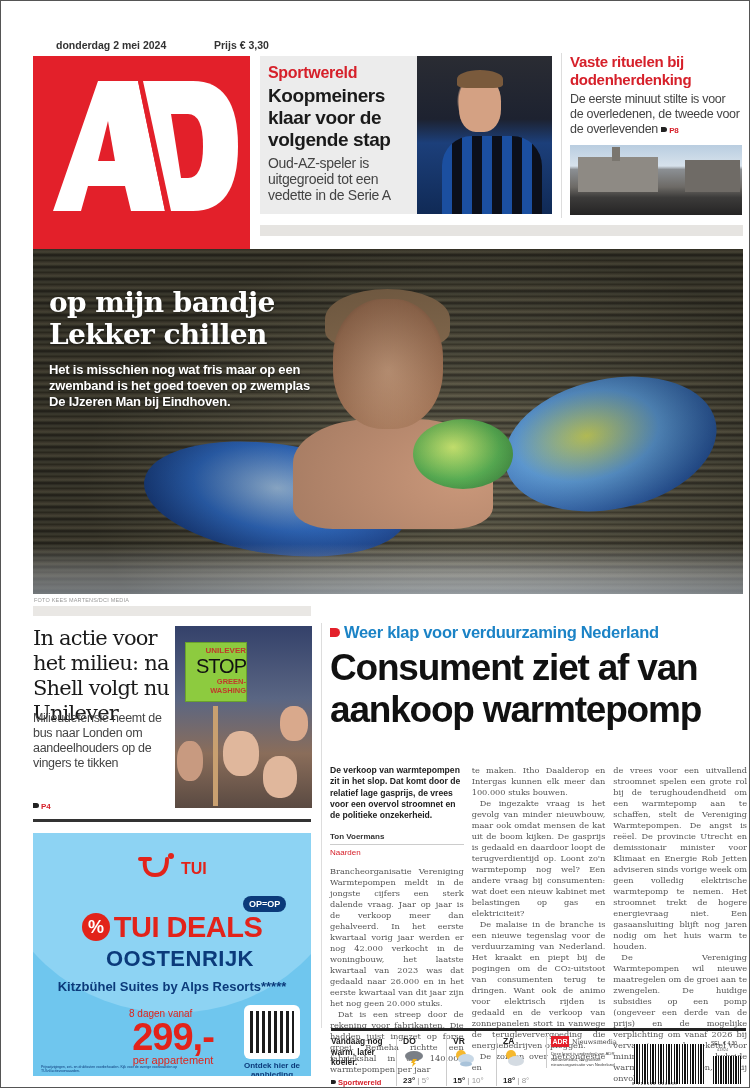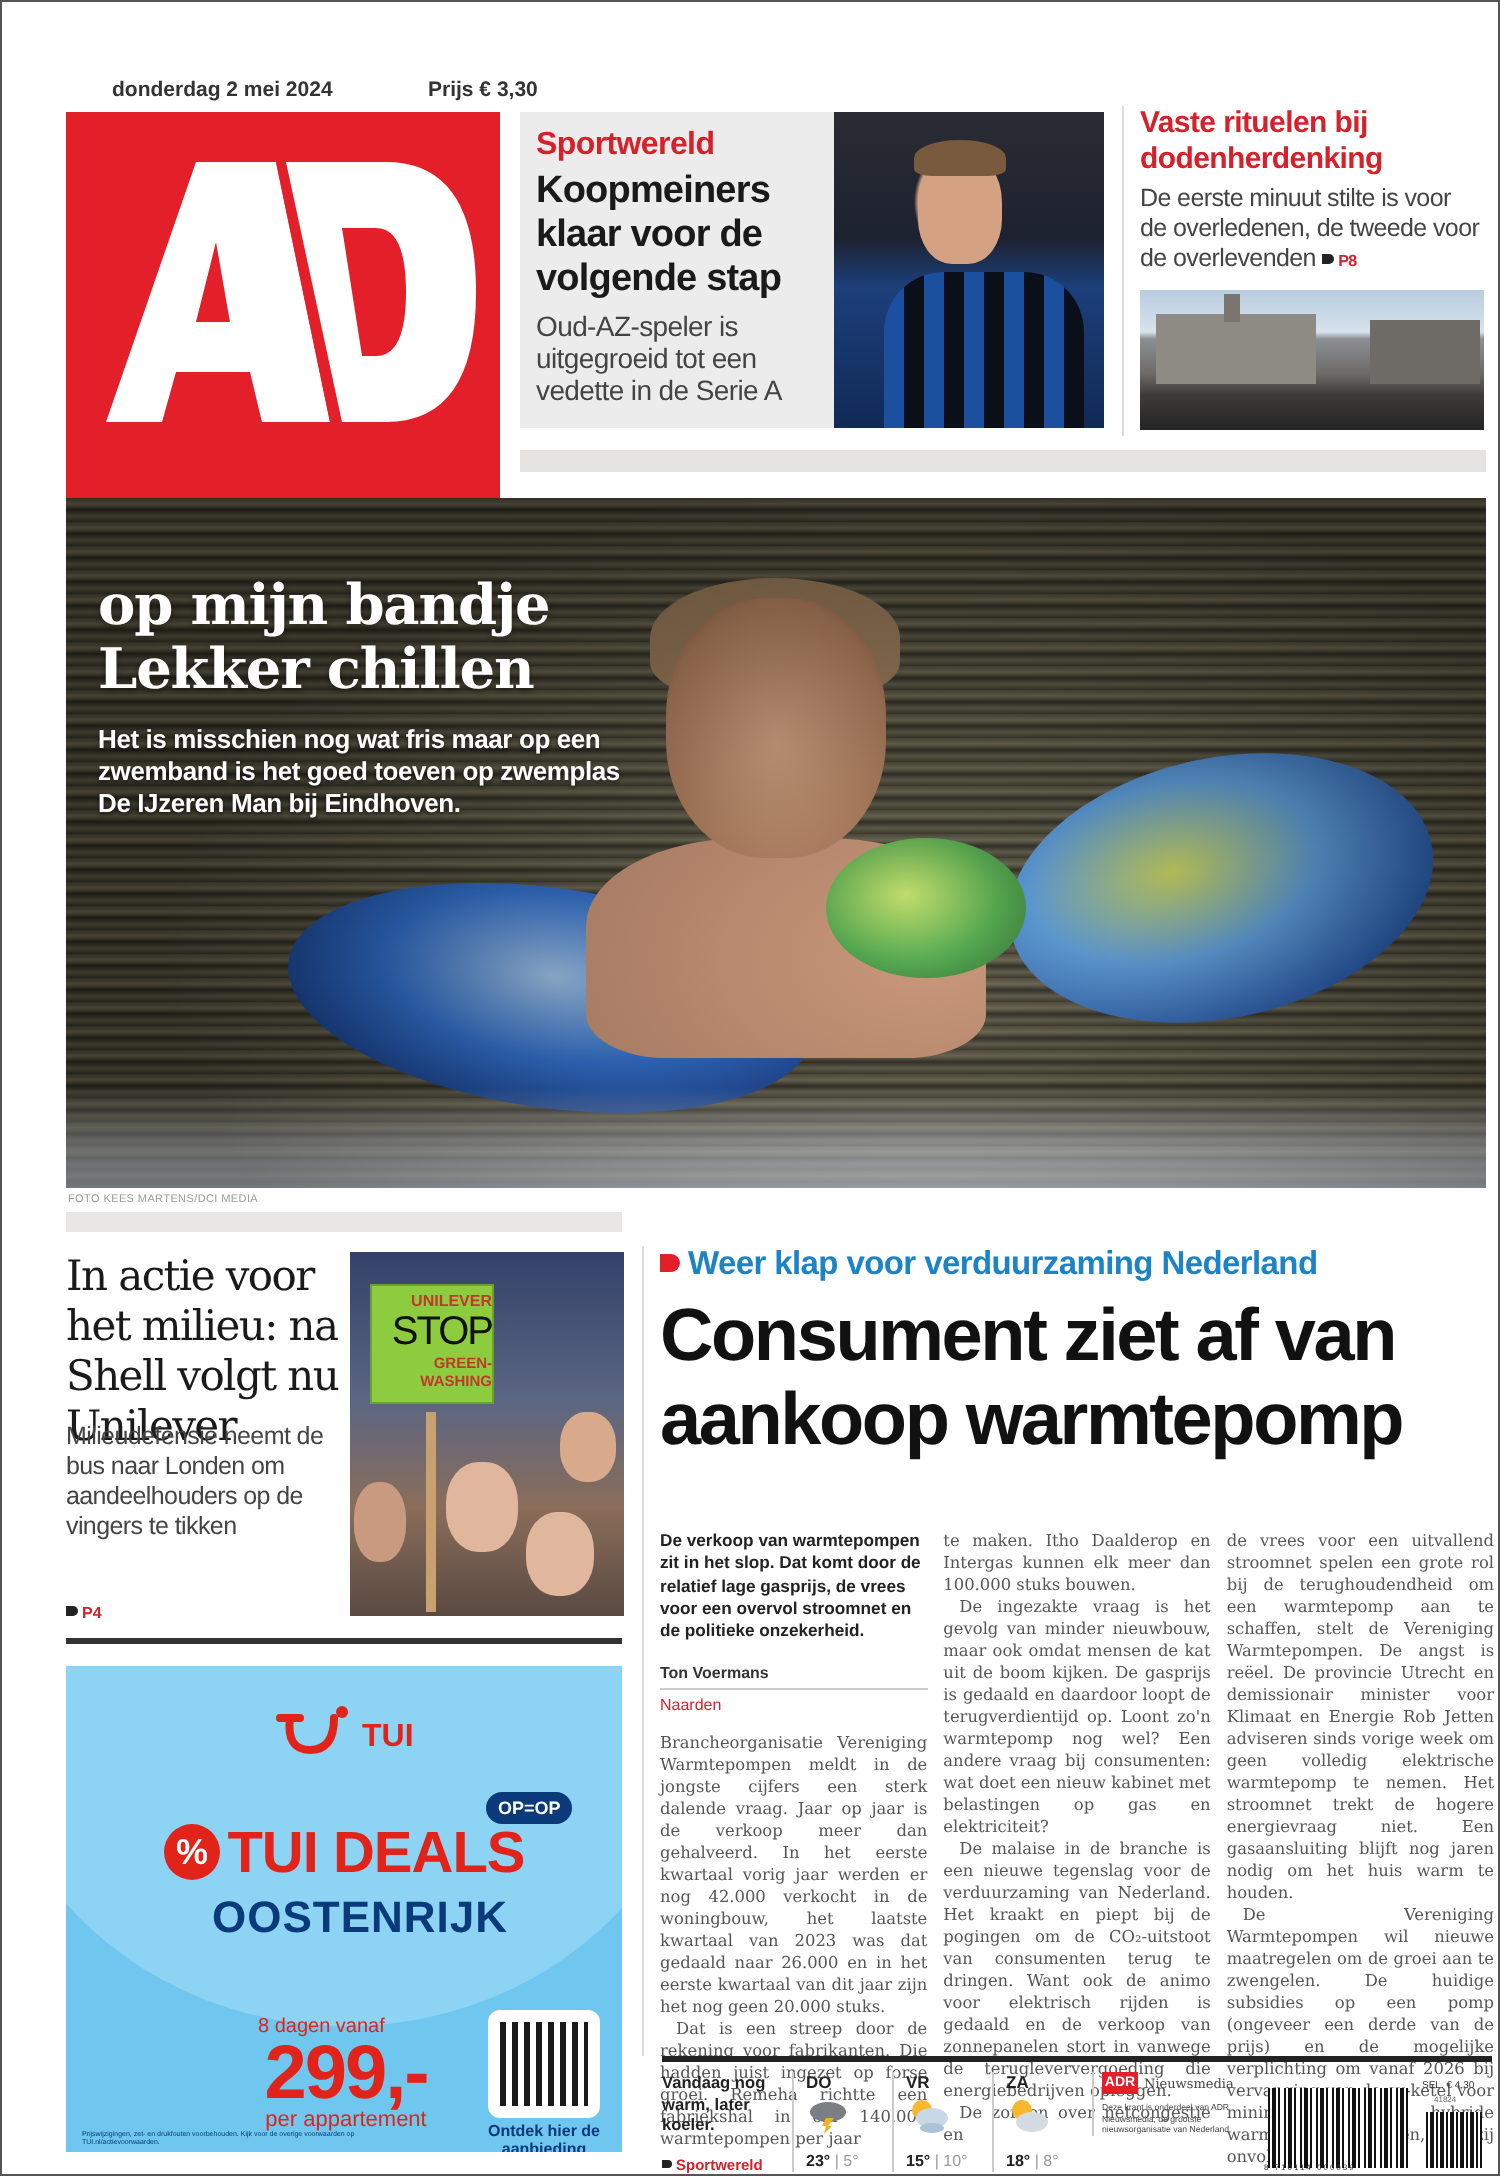--- a/index.html
+++ b/index.html
@@ -222,20 +222,21 @@
   <div class="ad">
     <div class="arc"></div>
     <svg class="logo-smile" viewBox="0 0 40 26">
       <path d="M3,6 L13,6 M8,6 Q6,22 18,22 Q30,22 30,6" stroke="#e2231a" stroke-width="4" fill="none" stroke-linecap="round"></path>
       <circle cx="34" cy="3" r="3" fill="#e2231a"></circle>
     </svg>
     <div class="brand">TUI</div>
     <div class="badge">OP=OP</div>
     <div class="deals"><span class="pct">%</span><span>TUI DEALS</span></div>
     <div class="dest">OOSTENRIJK</div>
+    <div class="hotel">Kitzbühel Suites by Alps Resorts*****</div>
     <div class="from">8 dagen vanaf</div>
     <div class="amount">299,-</div>
     <div class="per">per appartement</div>
     <div class="qr">
         <div class="grid"></div>
       </div>
     <div class="cta">Ontdek hier de aanbieding</div>
     <div class="fine">Prijswijzigingen, zet- en drukfouten voorbehouden. Kijk voor de overige voorwaarden op TUI.nl/actievoorwaarden.</div>
   </div>
 

